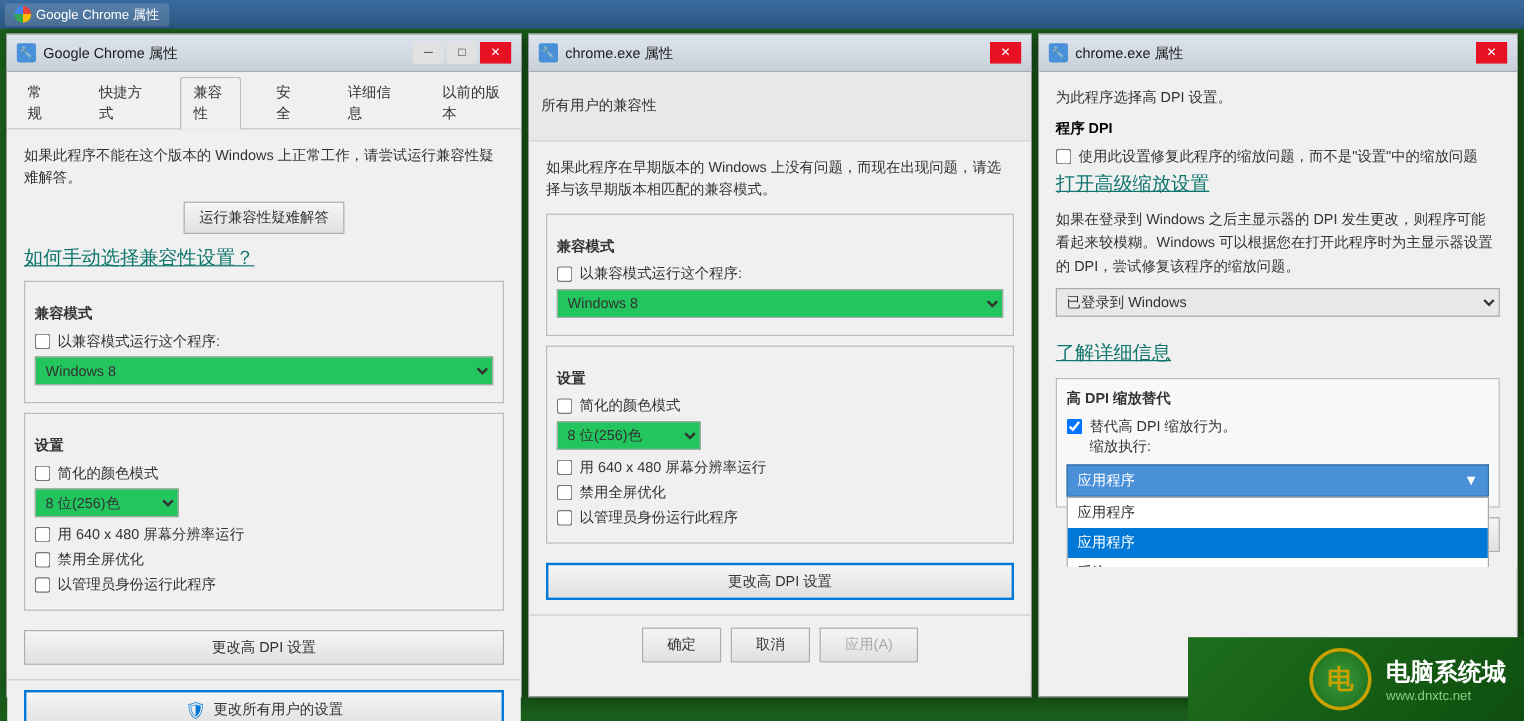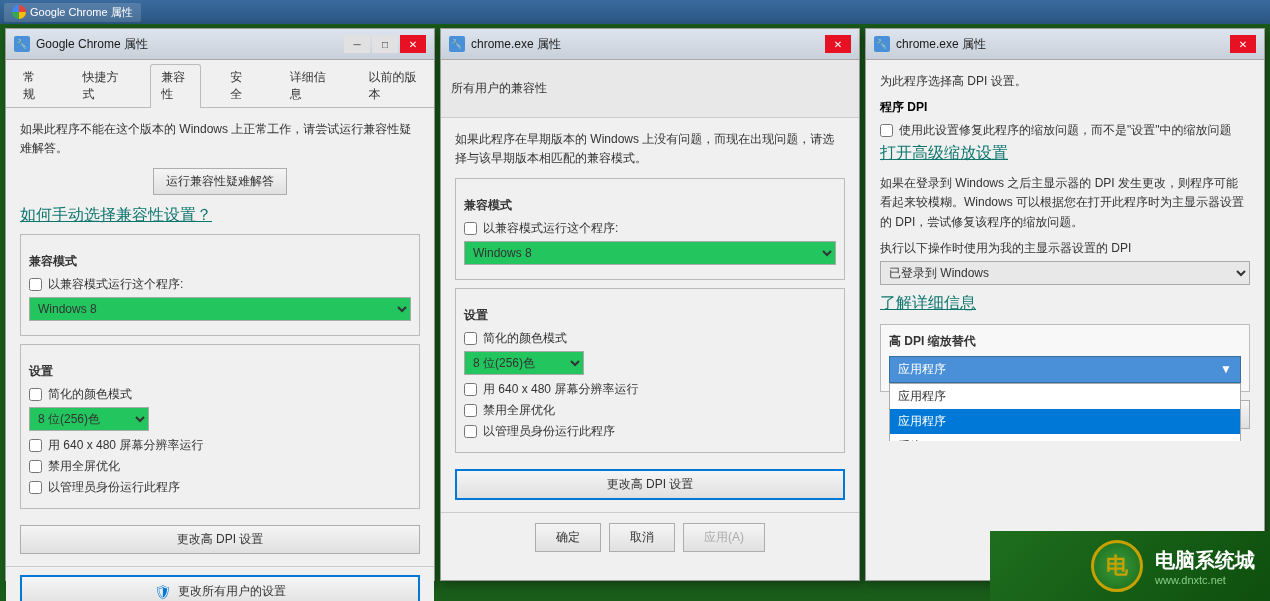--- a/index.html
+++ b/index.html
@@ -583,29 +583,33 @@
       <div class="checkbox-row" style="align-items:flex-start;">
         <input type="checkbox" style="margin-top: 2px;">
         <span class="checkbox-label">使用此设置修复此程序的缩放问题，而不是"设置"中的缩放问题</span>
       </div>
       <span class="link-text" style="display:block; margin-top:4px;">打开高级缩放设置</span>
     </div>
 
     <p class="dpi-desc">如果在登录到 Windows 之后主显示器的 DPI 发生更改，则程序可能看起来较模糊。Windows 可以根据您在打开此程序时为主显示器设置的 DPI，尝试修复该程序的缩放问题。</p>
 
     <div style="margin-bottom:10px;">
-      <p class="executed-label">执行以下操作时使用为我的主显示器设置的 DPI</p>
       <select class="select-normal">
         <option>已登录到 Windows</option>
       </select>
-      <span class="link-text" style="display:block; margin-top:8px;">了解详细信息</span>
+      <span class="link-text" style="display:block; margin-top:20px;">了解详细信息</span>
     </div>
 
     <div class="high-dpi-area">
       <div class="section-label" style="margin-top:0; margin-bottom:6px;">高 DPI 缩放替代</div>
+      <div class="high-dpi-checkbox-row">
+        <input type="checkbox" checked="" style="margin-top: 2px;">
+        <span class="checkbox-label" style="white-space:pre-line;">替代高 DPI 缩放行为。
+缩放执行:</span>
+      </div>
 
       <div class="dropdown-with-options">
         <div class="dropdown-selected">
           <span>应用程序</span>
           <span>▼</span>
         </div>
         <div class="dropdown-options">
           <div class="dropdown-option">应用程序</div>
           <div class="dropdown-option selected">应用程序</div>
           <div class="dropdown-option">系统</div>

